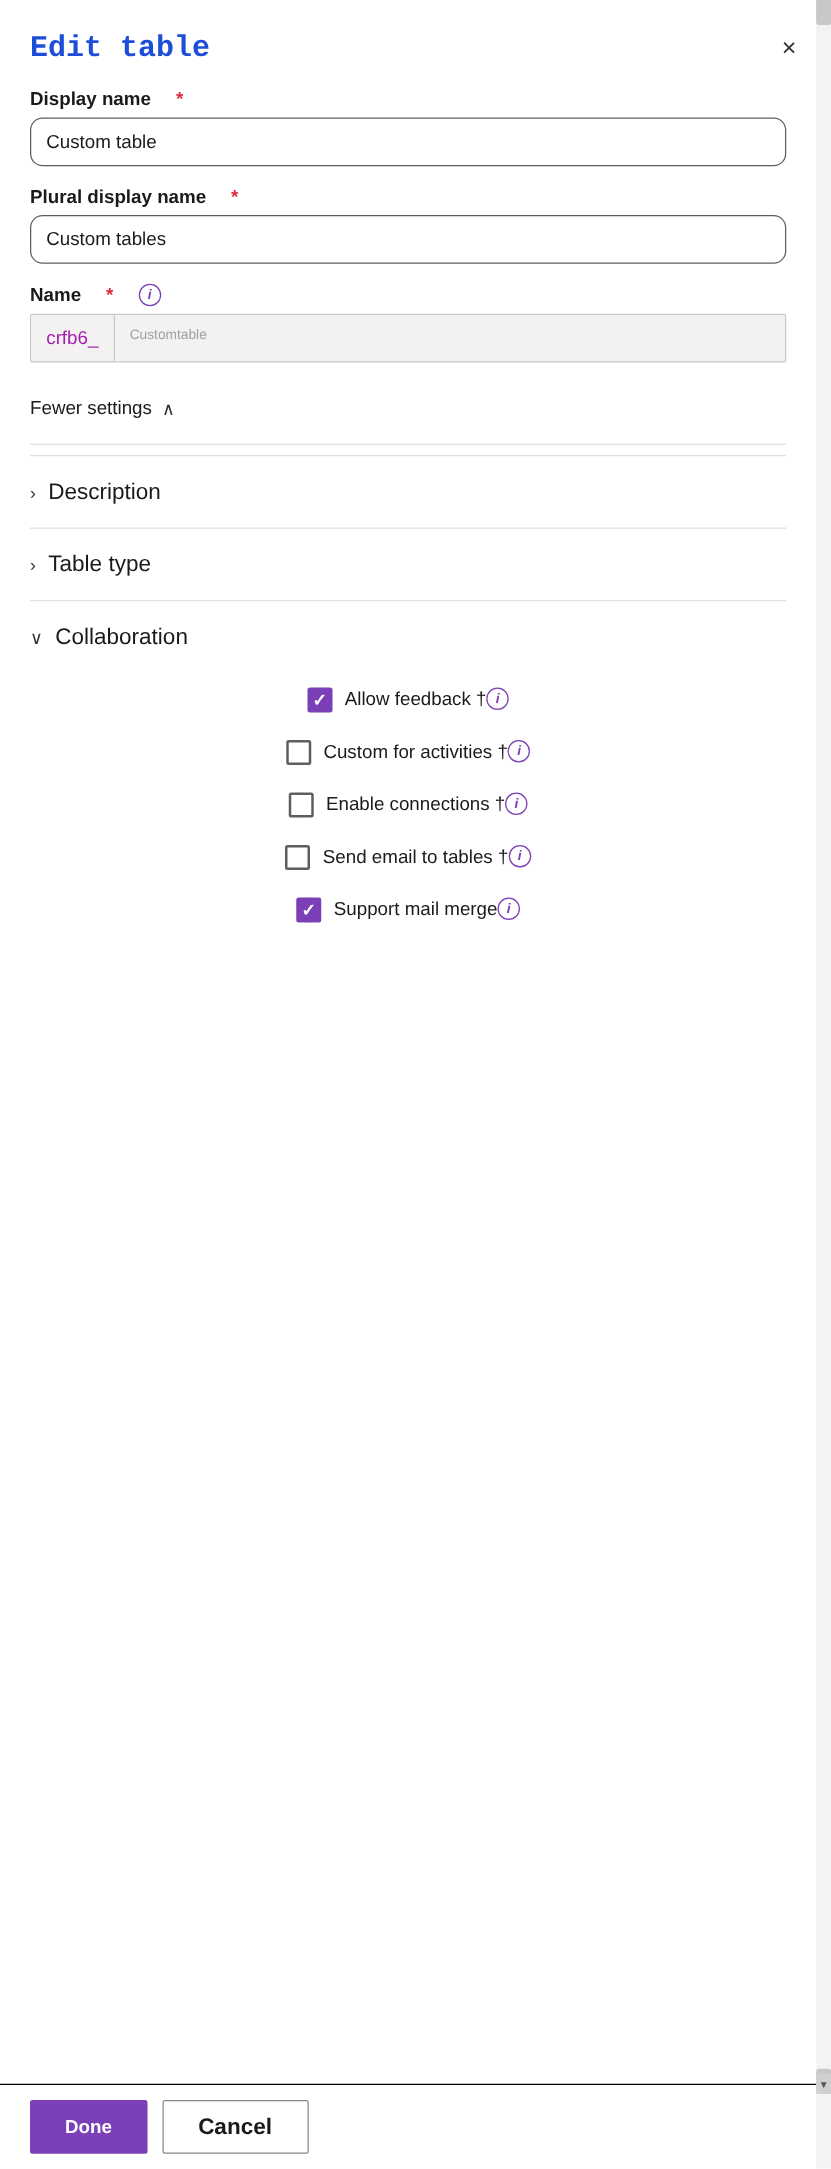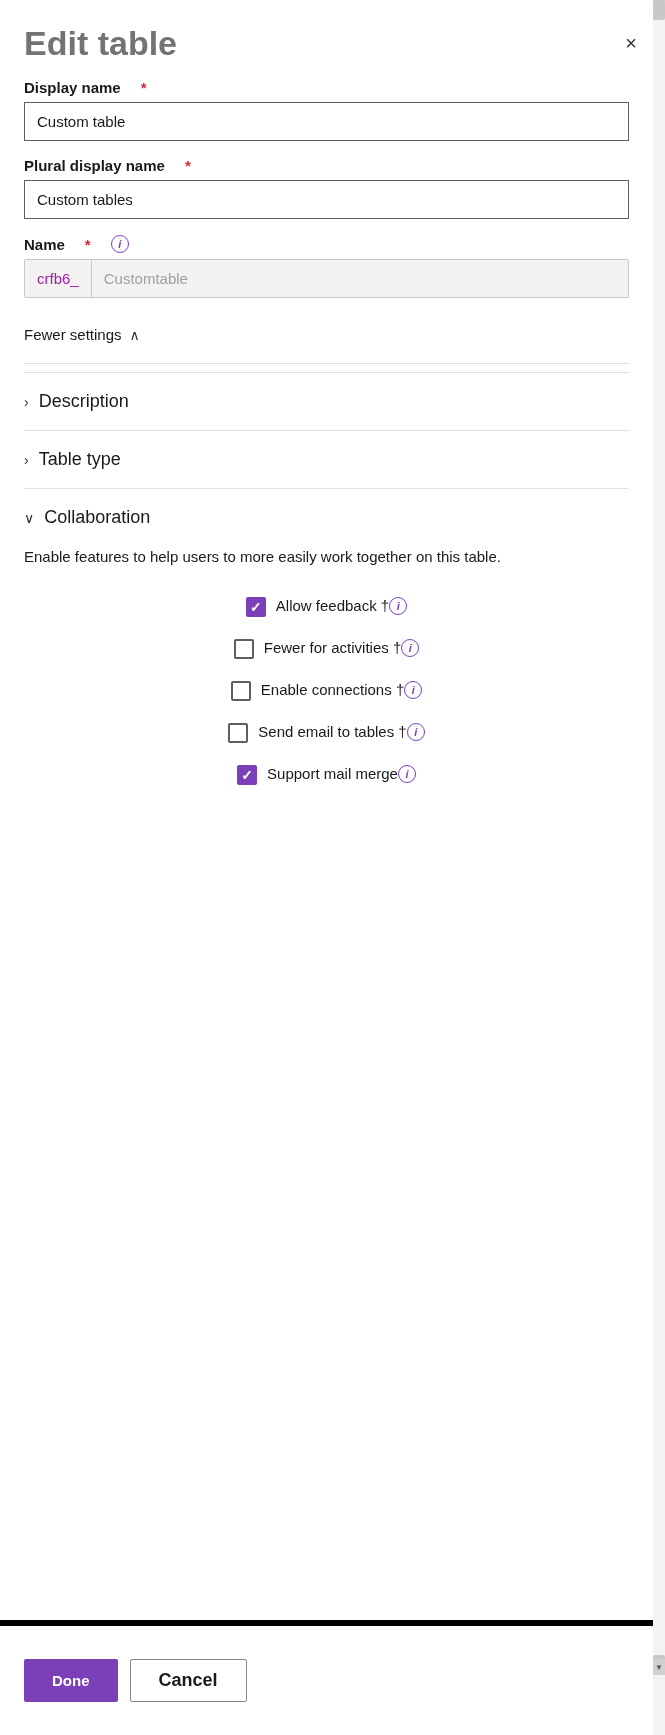--- a/index.html
+++ b/index.html
@@ -27,23 +27,24 @@
 
     .panel-header {
       display: flex;
       justify-content: space-between;
       align-items: center;
       padding: 24px 24px 16px 24px;
       border-bottom: none;
     }
 
     .panel-title {
-      font-size: 34px;
+      font-size: 24px;
       font-weight: 700;
-      color: #737373;
+      color: #1d4ed8;
+      font-family: Liberation Mono, monospace;
     }
 
     .close-btn {
       background: none;
       border: none;
       cursor: pointer;
       font-size: 20px;
       color: #323130;
       padding: 4px;
       display: flex;
@@ -138,21 +139,21 @@
       color: #7b3fb8;
       font-size: 11px;
       font-weight: 700;
       font-style: italic;
       cursor: pointer;
     }
 
     .text-input {
       width: 100%;
       border: 1.5px solid #605e5c;
-      border-radius: 0;
+      border-radius: 10px;
       padding: 10px 12px;
       font-size: 15px;
       color: #1a1a1a;
       outline: none;
     }
 
     .name-input-group {
       display: flex;
       border: 1.5px solid #c8c8c8;
       border-radius: 2px;
@@ -166,21 +167,21 @@
       color: #a21caf;
       font-size: 15px;
       border-right: 1.5px solid #c8c8c8;
       white-space: nowrap;
     }
 
     .name-value {
       padding: 10px 12px;
       background: #f3f2f1;
       color: #a19f9d;
-      font-size: 15px;
+      font-size: 11px;
       flex: 1;
     }
 
     .checkbox-row {
       display: flex;
       align-items: flex-start;
       gap: 10px;
       margin-bottom: 16px;
     }
 
@@ -290,22 +291,22 @@
     }
 
     .option-label {
       font-size: 15px;
       color: #1a1a1a;
     }
 
     .panel-footer {
       display: flex;
       gap: 12px;
-      padding: 33px 24px;
-      border-top: 6px solid #000000;
+      padding: 12px 24px;
+      border-top: 1px solid #000000;
       background: #fff;
     }
 
     .btn-done {
       background: #7b3fb8;
       color: #fff;
       border: none;
       border-radius: 2px;
       padding: 10px 28px;
       font-size: 15px;
@@ -395,34 +396,33 @@
       </button>
     </div>
 
     <div class="expandable-section">
       <button class="expandable-header">
         <span class="expand-icon">∨</span>
         <span>Collaboration</span>
       </button>
 
       <div class="expandable-content">
-        <p class="collaboration-desc">Enable features to help users to more easily work together on this table.</p>
 
         <div class="option-row">
           <div class="option-left">
             <div class="checkbox-custom checked"></div>
             <span class="option-label">Allow feedback †</span>
           </div>
           <span class="info-icon">i</span>
         </div>
 
         <div class="option-row">
           <div class="option-left">
             <div class="checkbox-custom"></div>
-            <span class="option-label">Fewer for activities †</span>
+            <span class="option-label">Custom for activities †</span>
           </div>
           <span class="info-icon">i</span>
         </div>
 
         <div class="option-row">
           <div class="option-left">
             <div class="checkbox-custom"></div>
             <span class="option-label">Enable connections †</span>
           </div>
           <span class="info-icon">i</span>

